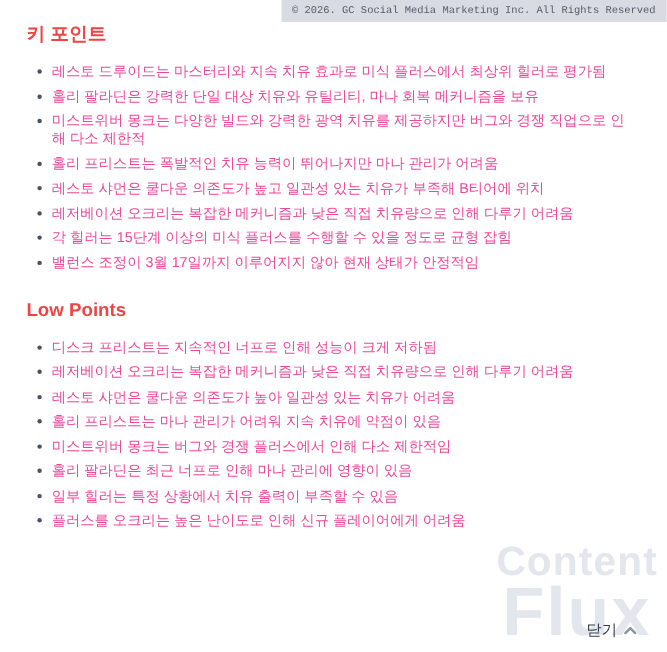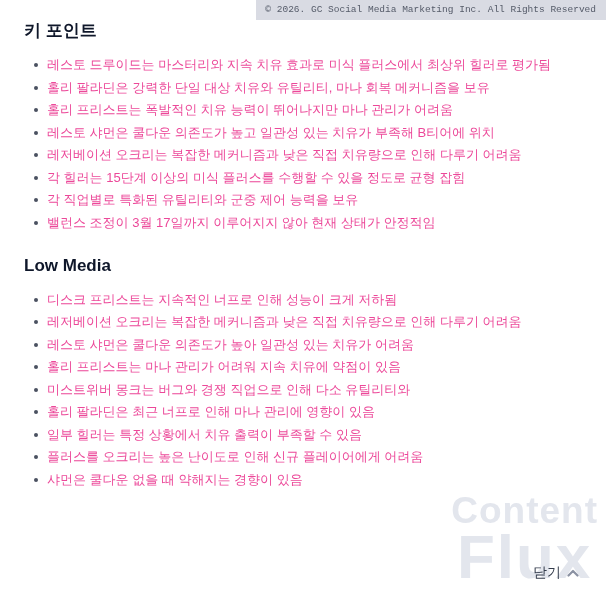--- a/index.html
+++ b/index.html
@@ -25,21 +25,21 @@
   }
   
   .content {
     position:relative;
     z-index:1;
     padding:21px 28px 0 24px;
   }
   .section-heading {
     font-size:17px;
     font-weight:700;
-    color:#0f172a;
+    color:#ef4444;
     margin:0;
     line-height:19px;
   }
   .section-heading.second { margin-top:25px; }
   ul.points-list {
     list-style:none;
     margin:17px 0 0 0;
     padding:0 0 0 23px;
   }
   ul.points-list li {
@@ -102,40 +102,39 @@
 
 <div class="copyright-badge">© 2026. GC Social Media Marketing Inc. All Rights Reserved</div>
 
 <div class="content">
 
   <h2 class="section-heading">키 포인트</h2>
 
   <ul class="points-list">
     <li>레스토 드루이드는 마스터리와 지속 치유 효과로 미식 플러스에서 최상위 힐러로 평가됨</li>
     <li>홀리 팔라딘은 강력한 단일 대상 치유와 유틸리티, 마나 회복 메커니즘을 보유</li>
+    <li>미스트위버 몽크는 다양한 빌드와 강력한 광역 치유를 제공하지만 버그와 경쟁 직업으로 인해 다소 제한적</li>
     <li>홀리 프리스트는 폭발적인 치유 능력이 뛰어나지만 마나 관리가 어려움</li>
     <li>레스토 샤먼은 쿨다운 의존도가 높고 일관성 있는 치유가 부족해 B티어에 위치</li>
     <li>레저베이션 오크리는 복잡한 메커니즘과 낮은 직접 치유량으로 인해 다루기 어려움</li>
     <li>각 힐러는 15단계 이상의 미식 플러스를 수행할 수 있을 정도로 균형 잡힘</li>
-    <li>각 직업별로 특화된 유틸리티와 군중 제어 능력을 보유</li>
     <li>밸런스 조정이 3월 17일까지 이루어지지 않아 현재 상태가 안정적임</li>
   </ul>
 
-  <h2 class="section-heading second">Low Media</h2>
+  <h2 class="section-heading second">Low Points</h2>
 
   <ul class="points-list">
     <li>디스크 프리스트는 지속적인 너프로 인해 성능이 크게 저하됨</li>
     <li>레저베이션 오크리는 복잡한 메커니즘과 낮은 직접 치유량으로 인해 다루기 어려움</li>
     <li>레스토 샤먼은 쿨다운 의존도가 높아 일관성 있는 치유가 어려움</li>
     <li>홀리 프리스트는 마나 관리가 어려워 지속 치유에 약점이 있음</li>
-    <li>미스트위버 몽크는 버그와 경쟁 직업으로 인해 다소 유틸리티와</li>
+    <li>미스트위버 몽크는 버그와 경쟁 플러스에서 인해 다소 제한적임</li>
     <li>홀리 팔라딘은 최근 너프로 인해 마나 관리에 영향이 있음</li>
     <li>일부 힐러는 특정 상황에서 치유 출력이 부족할 수 있음</li>
     <li>플러스를 오크리는 높은 난이도로 인해 신규 플레이어에게 어려움</li>
-    <li>샤먼은 쿨다운 없을 때 약해지는 경향이 있음</li>
   </ul>
 
 </div>
 
 <div class="watermark">
   <span class="wm-line1">Content</span>
   <span class="wm-line2">Flux</span>
 </div>
 
 <button class="close-button">

